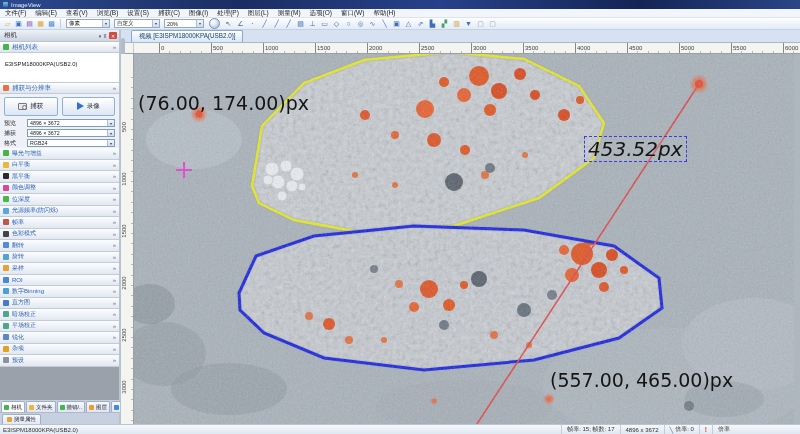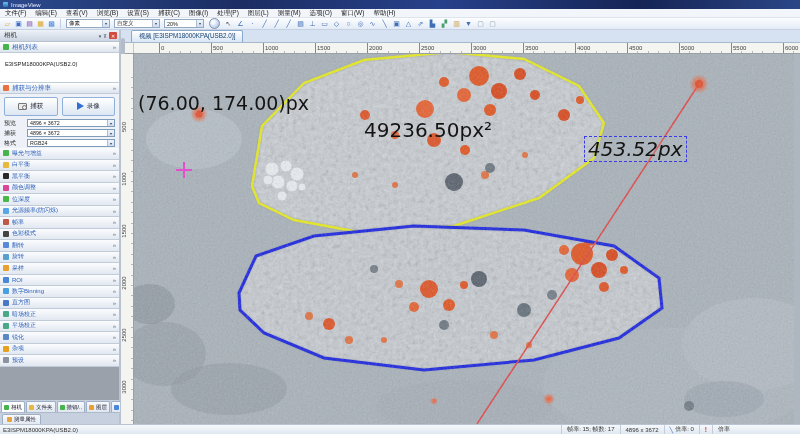--- a/index.html
+++ b/index.html
@@ -576,22 +576,22 @@
 
             <g stroke="#e83fd3" stroke-width="2">
               <line x1="42" y1="116" x2="58" y2="116"></line>
                 <line x1="50" y1="108" x2="50" y2="124"></line>
             </g>
 
             <rect x="0" y="0" width="660" height="370" filter="url(#grain)" opacity="0.85"></rect>
           </svg>
 
           <div class="anno coord" style="left:4px; top:38px;">(76.00, 174.00)px</div>
-          <div class="anno area" style="left:230px; top:64px;">49236.50px²</div>
           <div class="anno dist" style="left:450px; top:82px;font-style:italic;">453.52px</div>
+          <div class="anno coord" style="left:416px; top:315px;">(557.00, 465.00)px</div>
         </div>
       </div>
     </div>
   </div>
 
   <div class="statusbar">
     <span class="sb-left">E3ISPM18000KPA(USB2.0)</span>
     <span class="sb-spacer"></span>
     <span class="sb-pane">帧率: 15; 帧数: 17</span>
     <span class="sb-pane">4896 x 3672</span>

